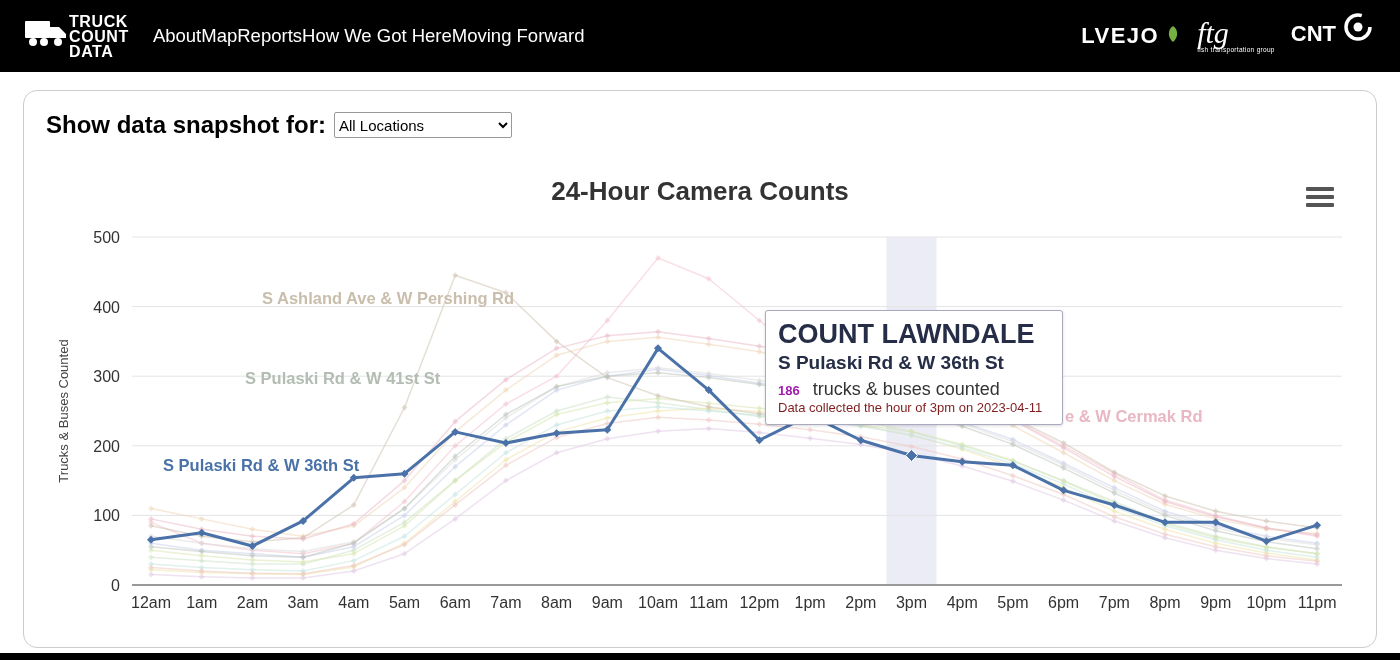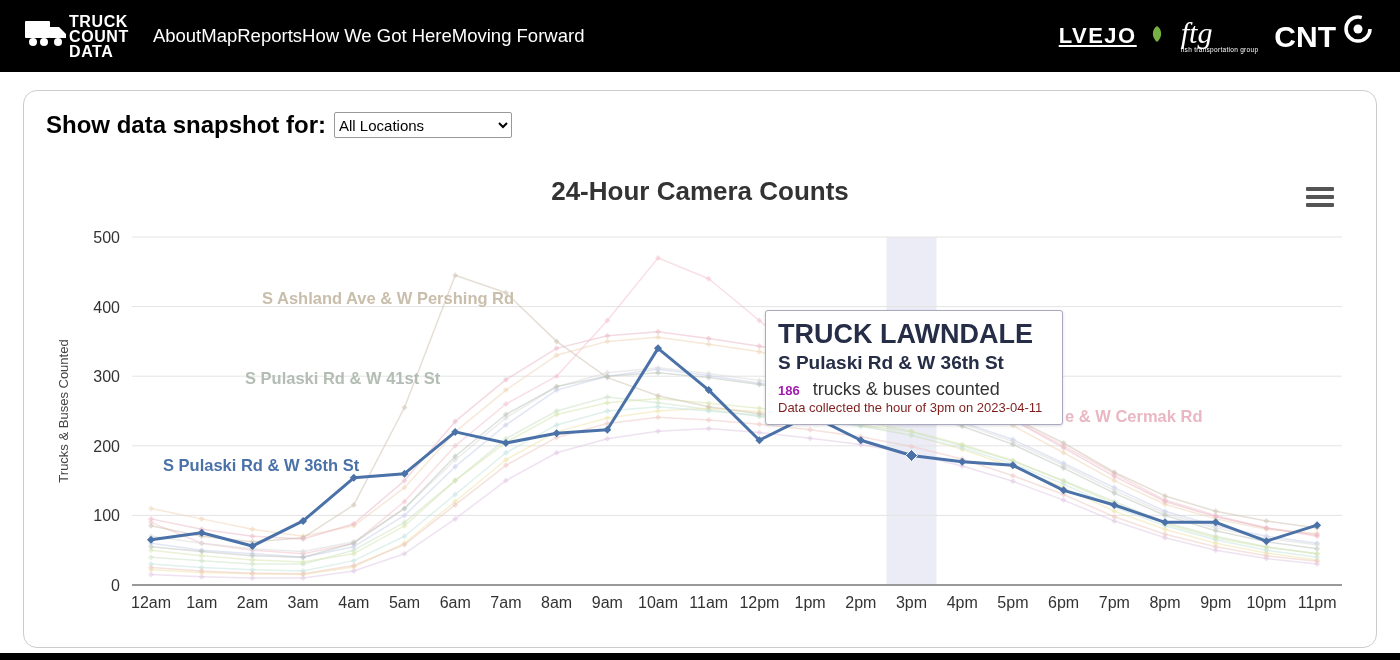--- a/index.html
+++ b/index.html
@@ -8,27 +8,27 @@
   
   header{height:72px;background:#000;display:flex;align-items:center;
     padding:0 24px;box-sizing:border-box;}
   .logo{display:flex;align-items:center;gap:1px;color:#fff;text-decoration:none;cursor:pointer;}
   .logo-text{display:flex;flex-direction:column;font-weight:800;font-size:16px;
     line-height:15px;letter-spacing:.6px;}
   nav{display:flex;margin-left:24px;}
   nav a{color:#fff;font-size:18.5px;text-decoration:none;cursor:pointer;}
   .header-right{margin-left:auto;display:flex;align-items:center;gap:16px;}
   .tagline{color:#eee;font-size:17px;white-space:nowrap;}
-  .lvejo{display:flex;align-items:center;gap:12px;color:#fff;font-weight:800;
-    font-size:22px;letter-spacing:1.5px;cursor:pointer;text-decoration:underline;}
+  .lvejo{display:flex;align-items:center;gap:6px;color:#fff;font-weight:800;
+    font-size:22px;letter-spacing:1.5px;cursor:pointer;}
   .ftg{display:flex;flex-direction:column;align-items:flex-start;color:#fff;cursor:pointer;}
   .ftg-script{font-family:"Liberation Serif",serif;font-style:italic;font-size:30px;line-height:27px;}
   .ftg-sub{font-size:6.5px;letter-spacing:.3px;white-space:nowrap;}
-  .cnt{display:flex;align-items:flex-end;gap:4px;color:#fff;font-weight:800;
-    font-size:30px;line-height:34px;cursor:pointer;}
+  .cnt{display:flex;align-items:flex-start;gap:4px;color:#fff;font-weight:800;
+    font-size:22px;line-height:34px;cursor:pointer;}
   .cnt svg{margin-top:-8px;}
 
   
   main{padding-top:18px;}
   .card{position:relative;margin:0 23px;height:558px;border:1.5px solid #ccc;
     border-radius:14px;box-sizing:border-box;background:#fff;overflow:hidden;}
   .snapshot-row{position:absolute;left:22px;top:20px;display:flex;align-items:center;z-index:5;}
   .snapshot-row label{font-size:24px;font-weight:700;color:#000;}
   .snapshot-row select{margin-left:8px;width:178px;height:26px;font-size:15px;
     font-family:inherit;border:1px solid #999;border-radius:2px;background:#fff;cursor:pointer;}
@@ -191,21 +191,21 @@
         <path d="M 887.5 358.544 L 893.5 364.544 L 887.5 370.544 L 881.5 364.544 Z" fill="#4a72a8" stroke="#fff" stroke-width="1"></path>
       </svg>
 
     <div class="chart-menu">
       <span></span>
       <span></span>
       <span></span>
     </div>
 
     <div class="tooltip">
-      <div class="tt-area">TRUCK LAWNDALE</div>
+      <div class="tt-area">COUNT LAWNDALE</div>
       <div class="tt-loc">S Pulaski Rd &amp; W 36th St</div>
       <div class="tt-count">
         <b>186</b><span>trucks &amp; buses counted</span>
       </div>
       <div class="tt-note">Data collected the hour of 3pm on 2023-04-11</div>
     </div>
   </div>
 </main>
 
 <footer></footer>

